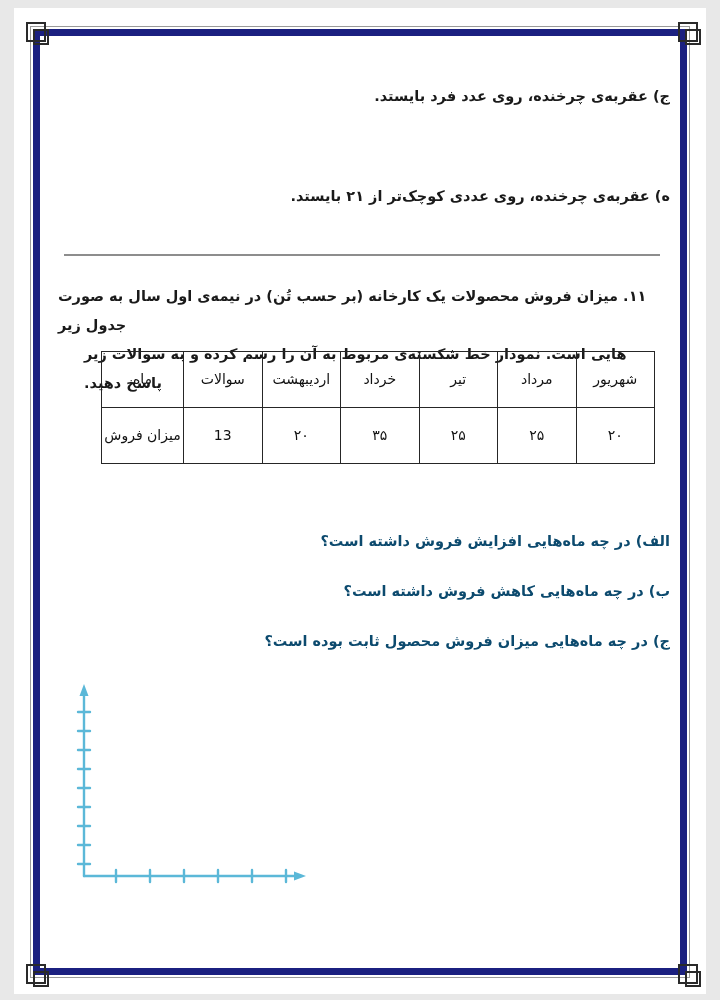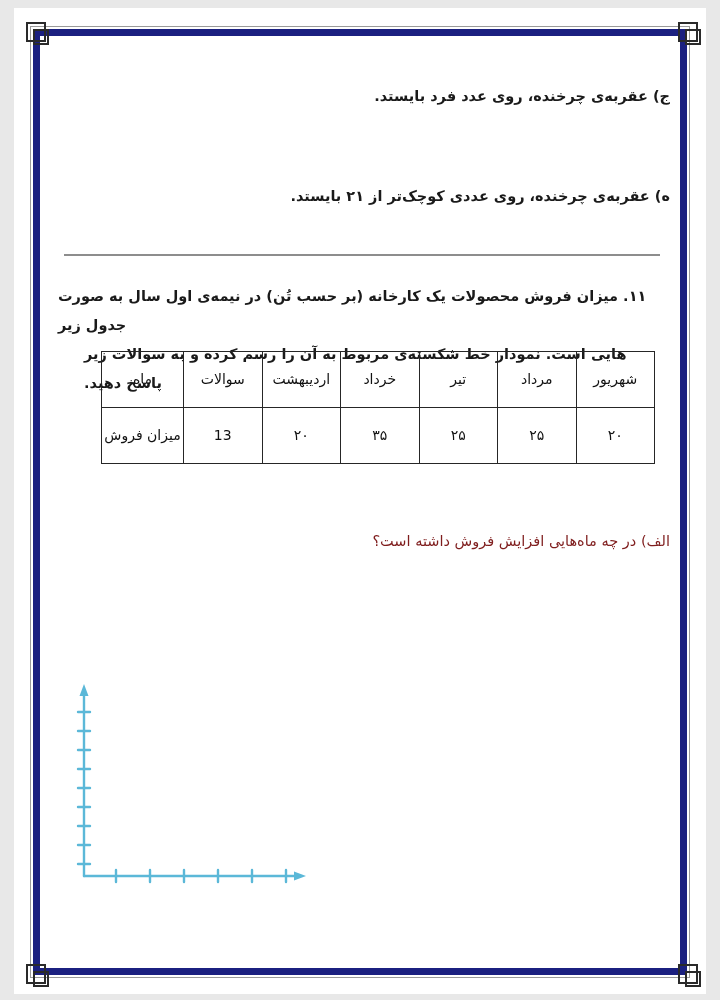--- a/index.html
+++ b/index.html
@@ -113,22 +113,22 @@
   }
   #sales-table tr { height: 56px; }
   .col-label { width: 82px; }
   .col-month { width: 78.5px; }
 
   
   .sub-q {
     position: absolute;
     right: 10px;
     font-size: 14.5px;
-    font-weight: 400;
-    color: #7f1d1d;
+    font-weight: 700;
+    color: #0c4a6e;
     white-space: nowrap;
   }
 
   
   #graph {
     position: absolute;
     left: 28px; top: 640px;
     width: 260px; height: 220px;
   }
 </style>
@@ -174,20 +174,22 @@
           <td class="col-month">۲۵</td>
           <td class="col-month">۳۵</td>
           <td class="col-month">۲۰</td>
           <td class="col-month">13</td>
           <td class="col-label">میزان فروش</td>
         </tr>
       </tbody>
     </table>
 
     <div class="sub-q" style="top:497px;">الف) در چه ماه‌هایی افزایش فروش داشته است؟</div>
+    <div class="sub-q" style="top:547px;">ب) در چه ماه‌هایی کاهش فروش داشته است؟</div>
+    <div class="sub-q" style="top:597px;">ج) در چه ماه‌هایی میزان فروش محصول ثابت بوده است؟</div>
 
     <div id="graph">
       <svg width="260" height="220" viewBox="0 0 260 220">
         <g id="axes-group" stroke="#5bb8d8" stroke-width="2.4" fill="none" stroke-linecap="round">
 
           <line x1="16" y1="200" x2="16" y2="18"></line>
           <polygon points="16,8 11.5,20 20.5,20" fill="#5bb8d8" stroke="none"></polygon>
 
           <line x1="16" y1="200" x2="228" y2="200"></line>
           <polygon points="238,200 226,195.5 226,204.5" fill="#5bb8d8" stroke="none"></polygon>

